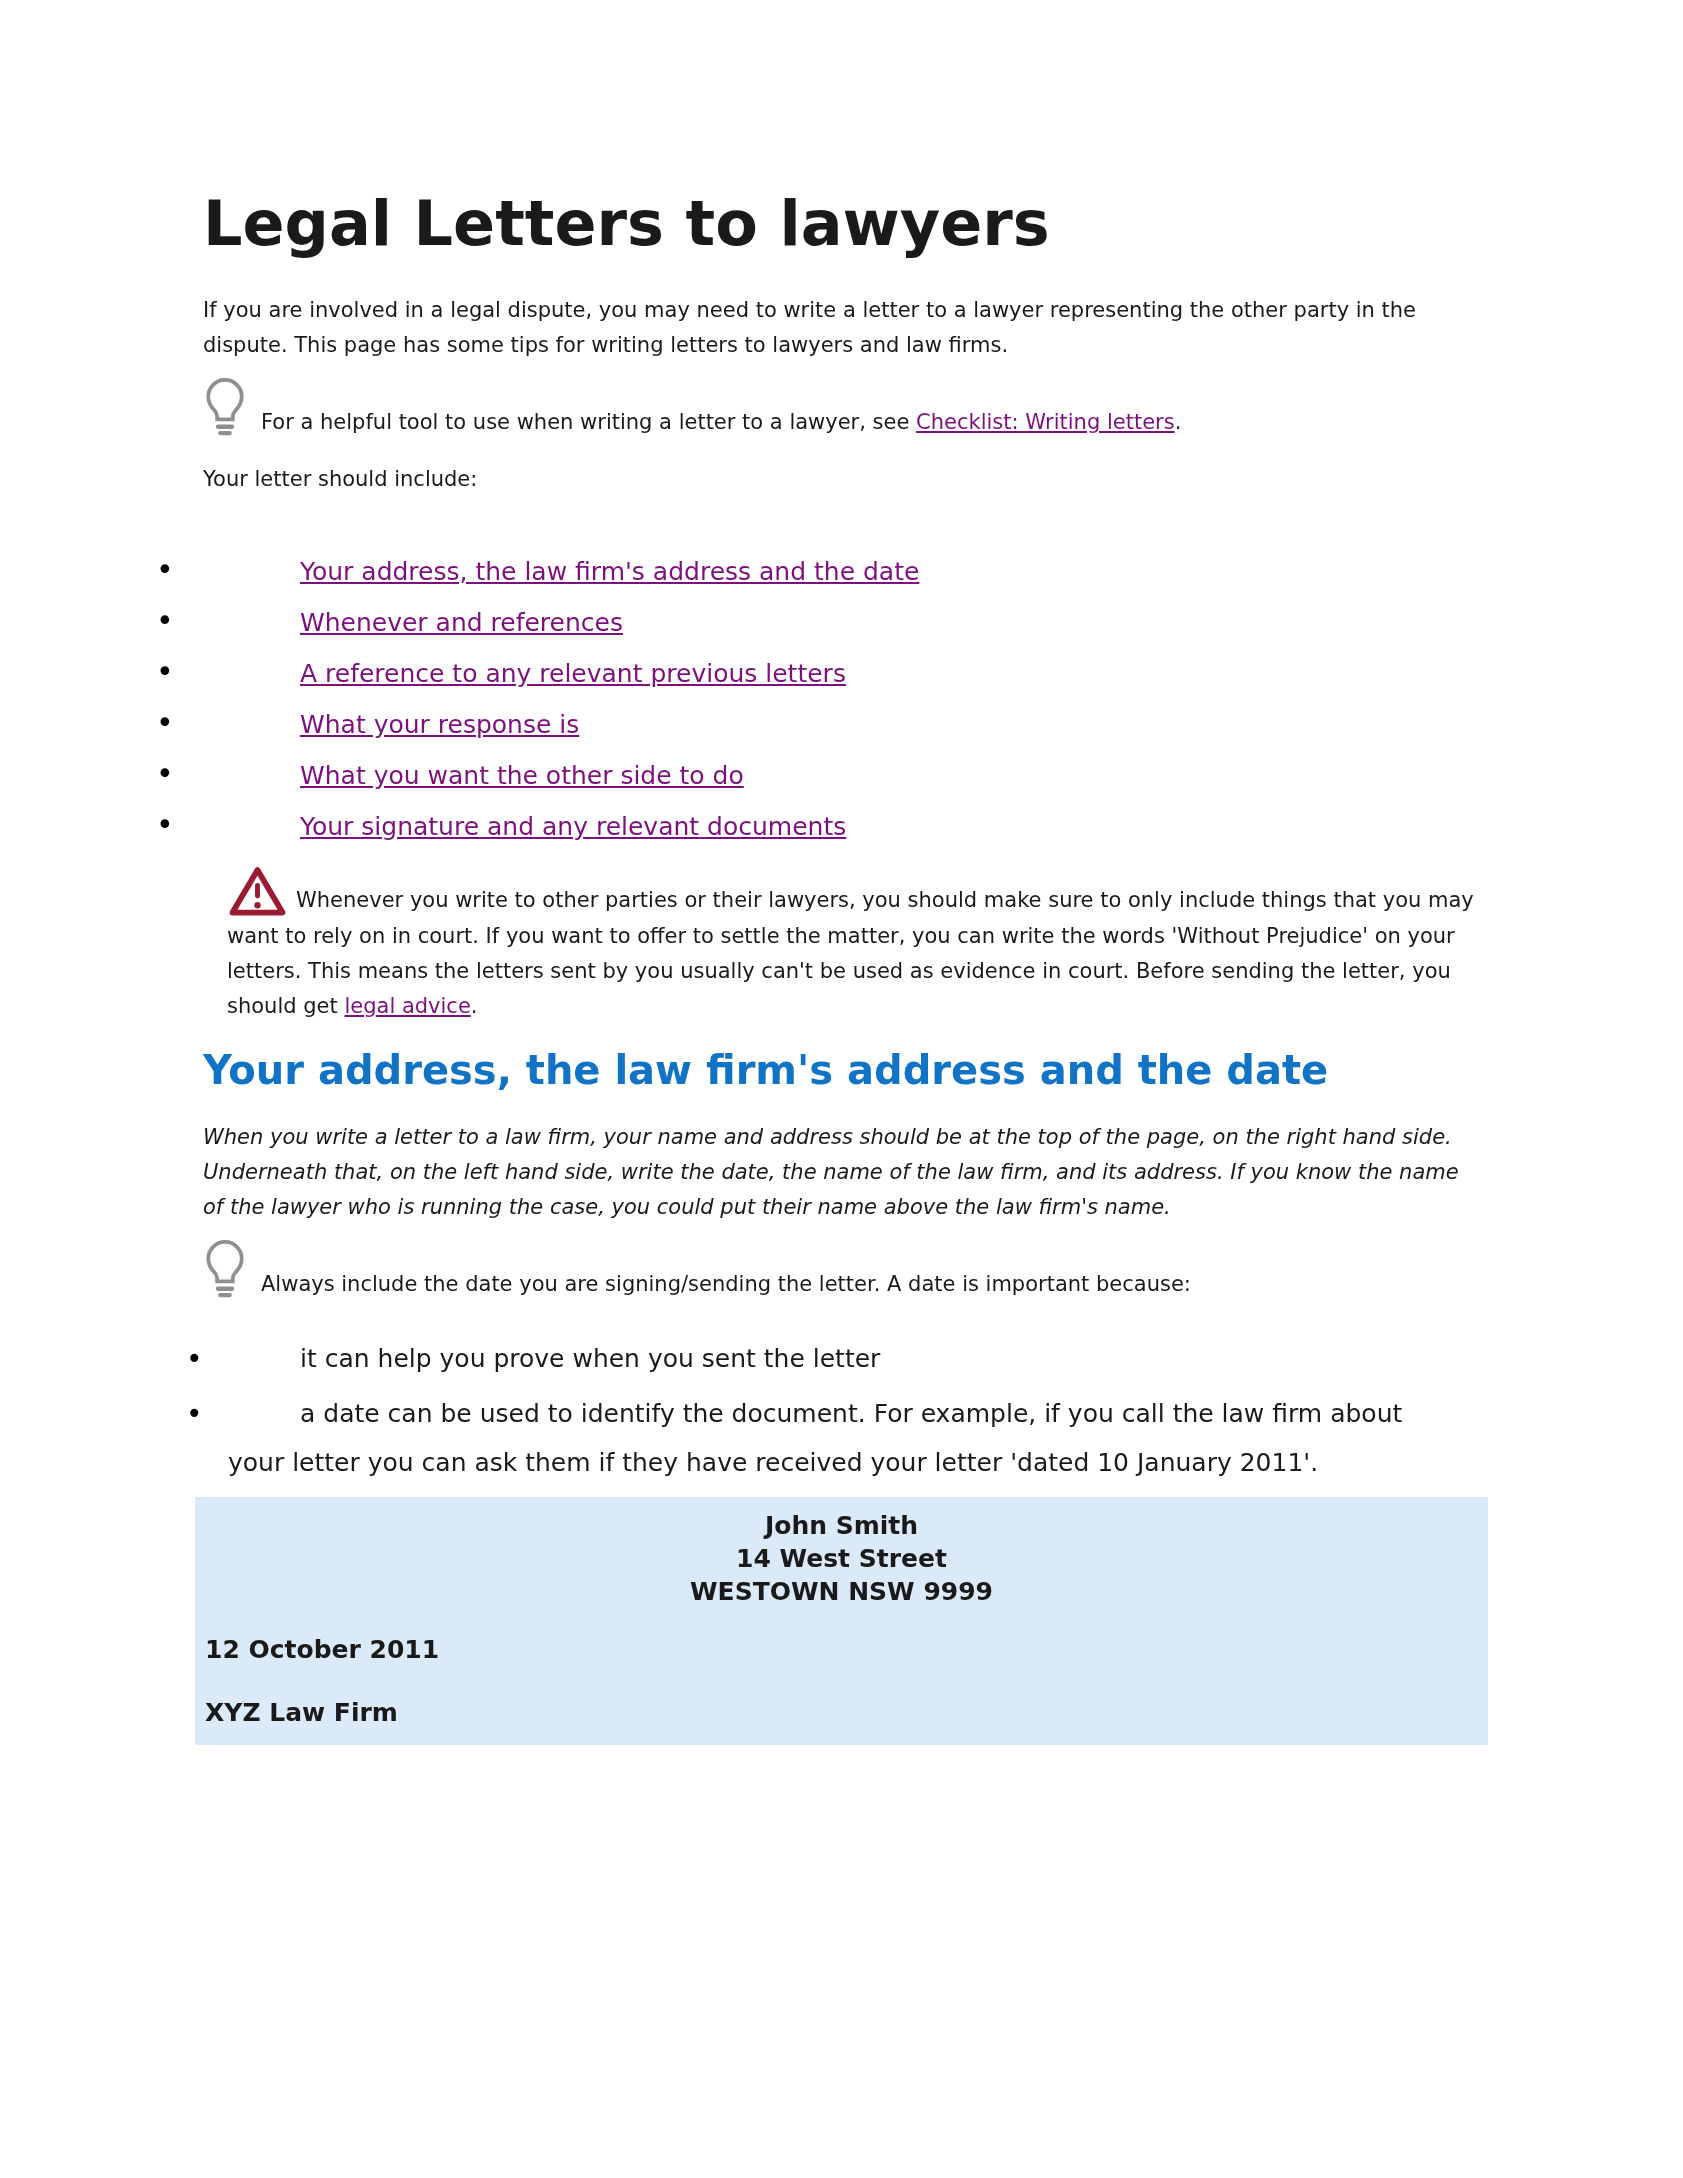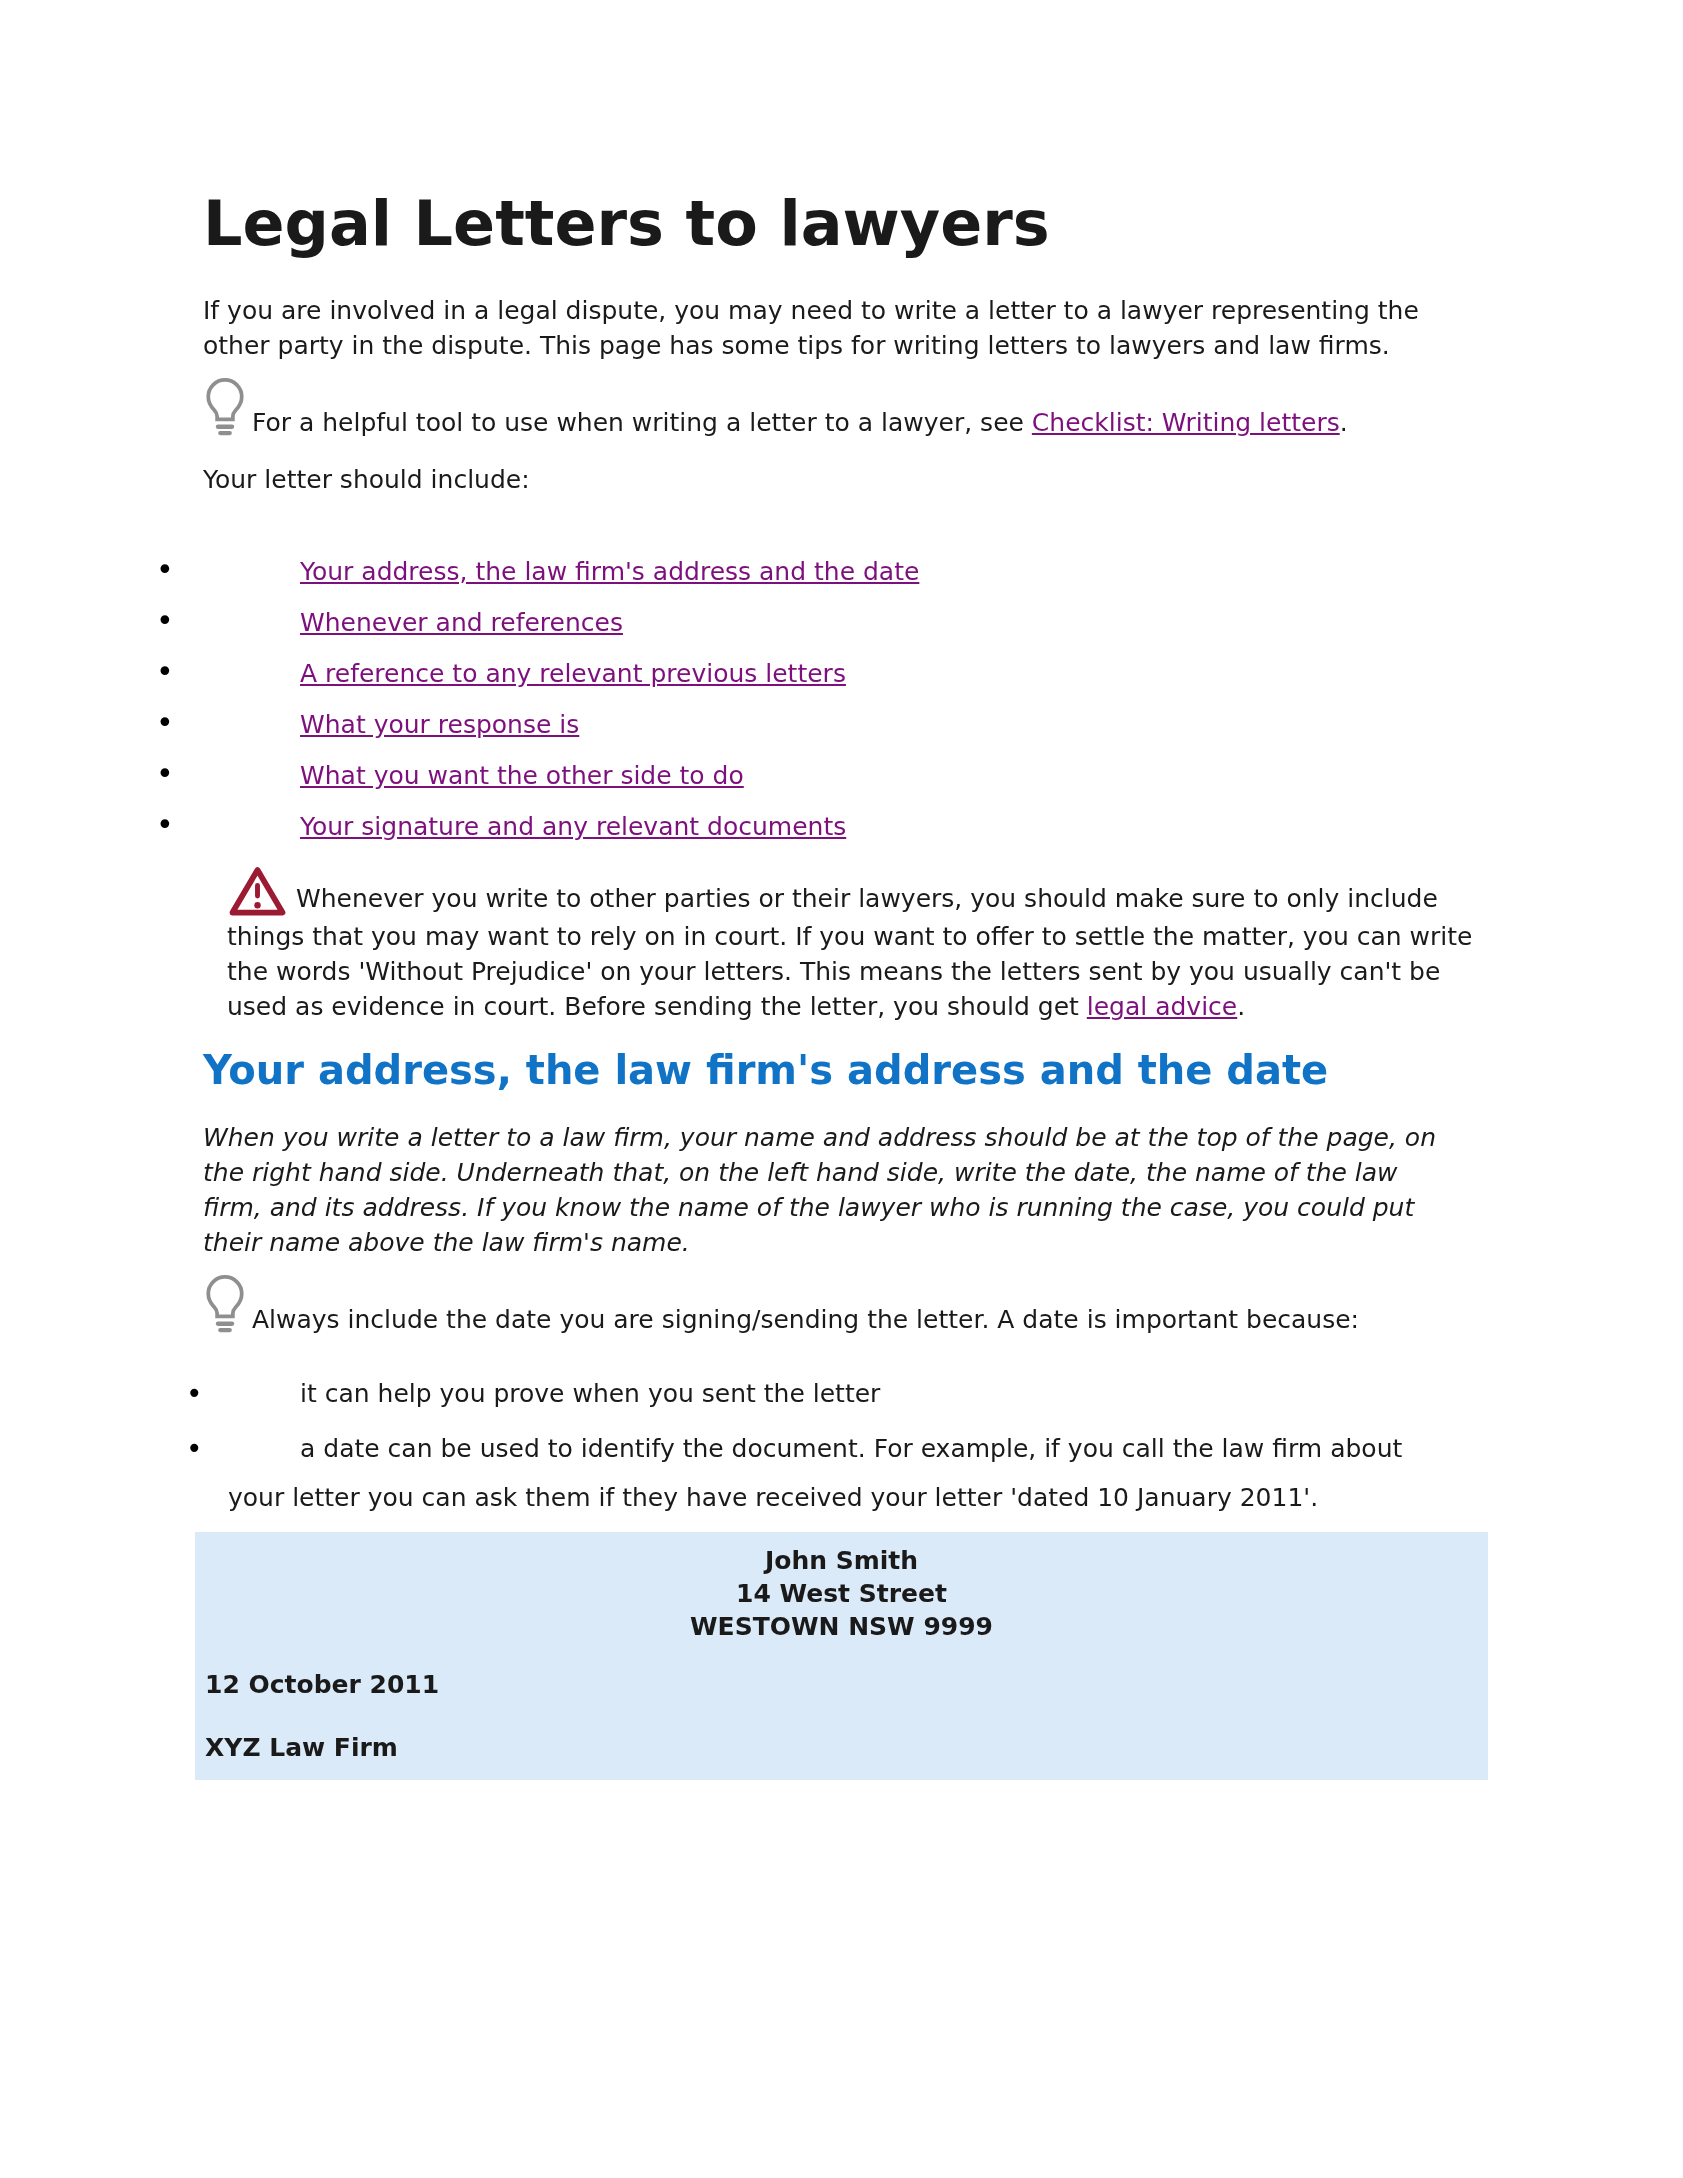--- a/index.html
+++ b/index.html
@@ -11,23 +11,23 @@
     --example-bg:#dbeaf8;
   }
   html,body{margin:0;padding:0;background:#ffffff;}
   body{width:1683px;height:2178px;overflow:hidden;
        font-family:"DejaVu Sans","Liberation Sans",sans-serif;
        color:var(--text-color);}
   .page{box-sizing:border-box;width:1683px;height:1584px;
         padding:0 208px 0 203px;}
   h1.title{margin:0;padding-top:184px;font-size:62px;line-height:79px;
            font-weight:bold;letter-spacing:0;}
-  p{margin:0;font-size:25px;line-height:35px;}
+  p{margin:0;font-size:21px;line-height:35px;}
   .intro{margin-top:30px;max-width:1259px;}
-  .tip-row{display:flex;align-items:flex-end;gap:5px;margin-top:14px;min-height:65px;}
+  .tip-row{display:flex;align-items:flex-end;gap:14px;margin-top:14px;min-height:65px;}
   .tip-row p{padding-bottom:2px;}
   .include-label{margin-top:20px;}
   a.doc-link{color:var(--link-color);text-decoration:underline;cursor:pointer;}
   ul.link-list{list-style:none;margin:57px 0 0 97px;padding:0;}
   ul.link-list li{position:relative;font-size:25px;line-height:35px;margin-bottom:16px;}
   ul.link-list li::before{content:"\2022";position:absolute;left:-144px;top:-2px;
         font-size:30px;color:#000;}
   .warning-para{margin-top:20px;max-width:1259px;margin-left:24px;}
   .warning-para svg{vertical-align:-12px;margin-right:8px;}
   h2.section-heading{margin:22px 0 0 0;font-size:40px;line-height:48px;

